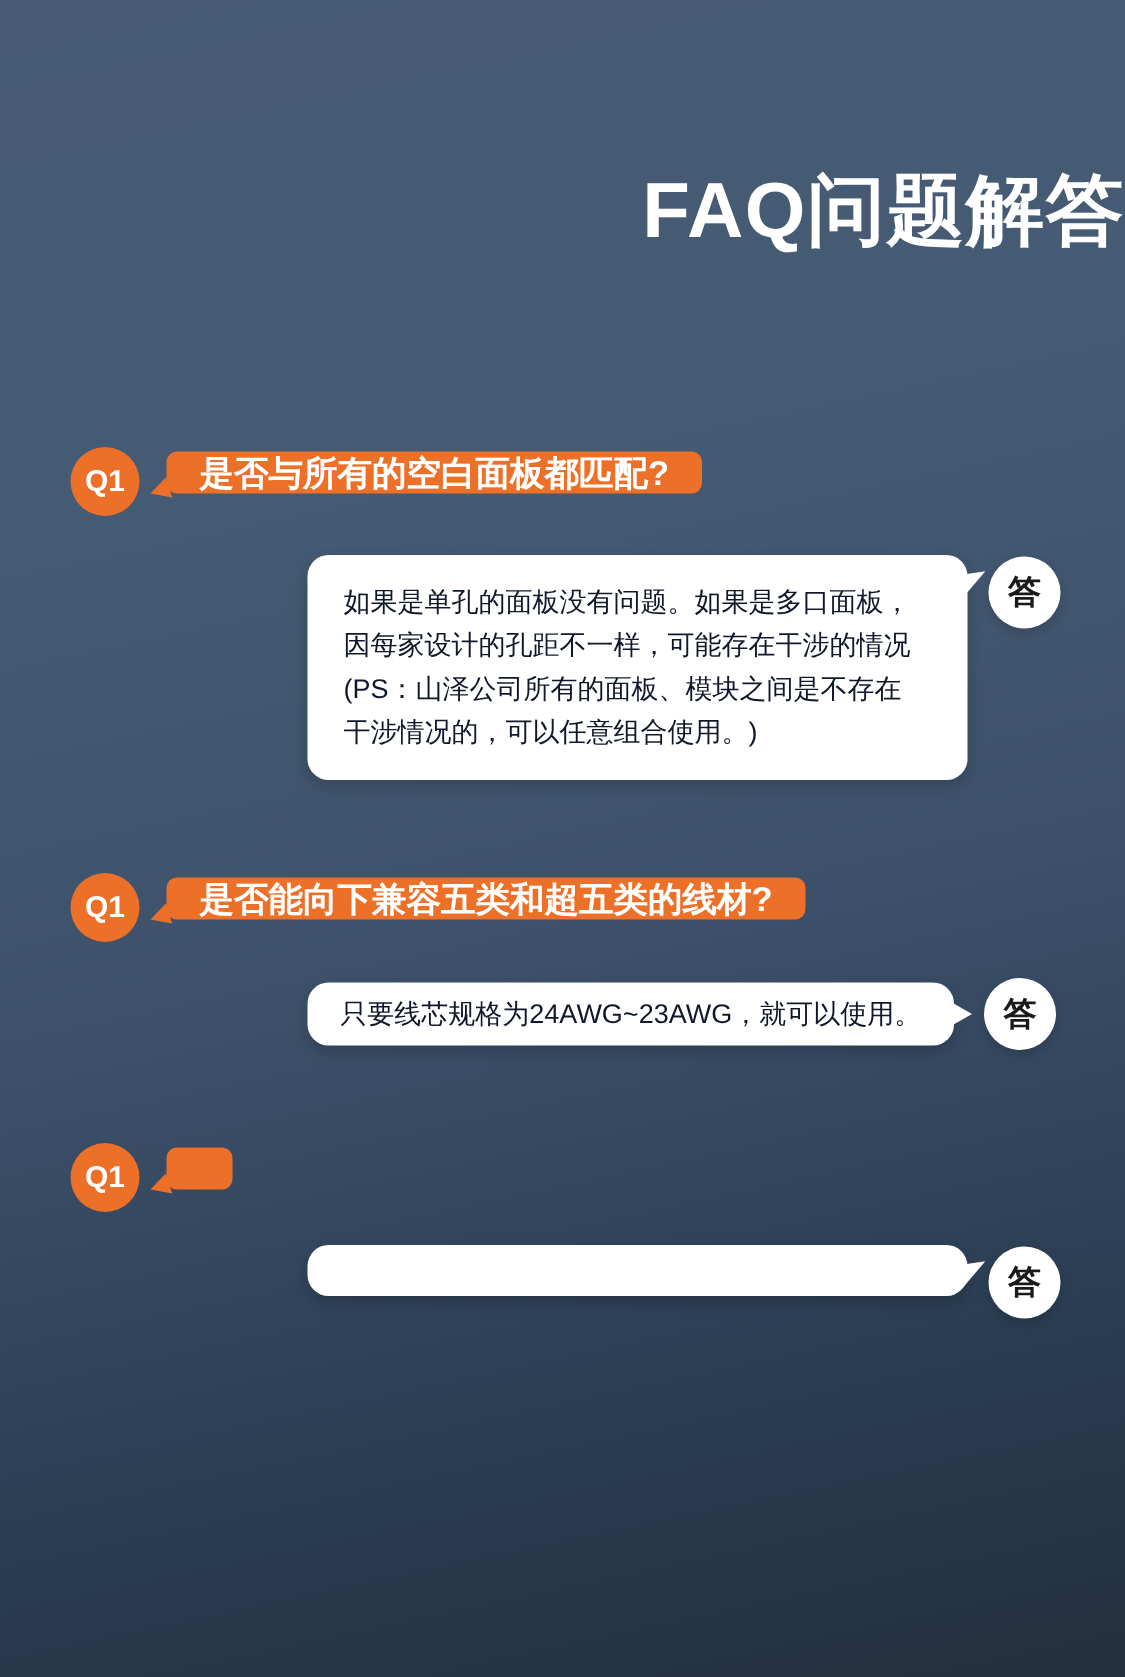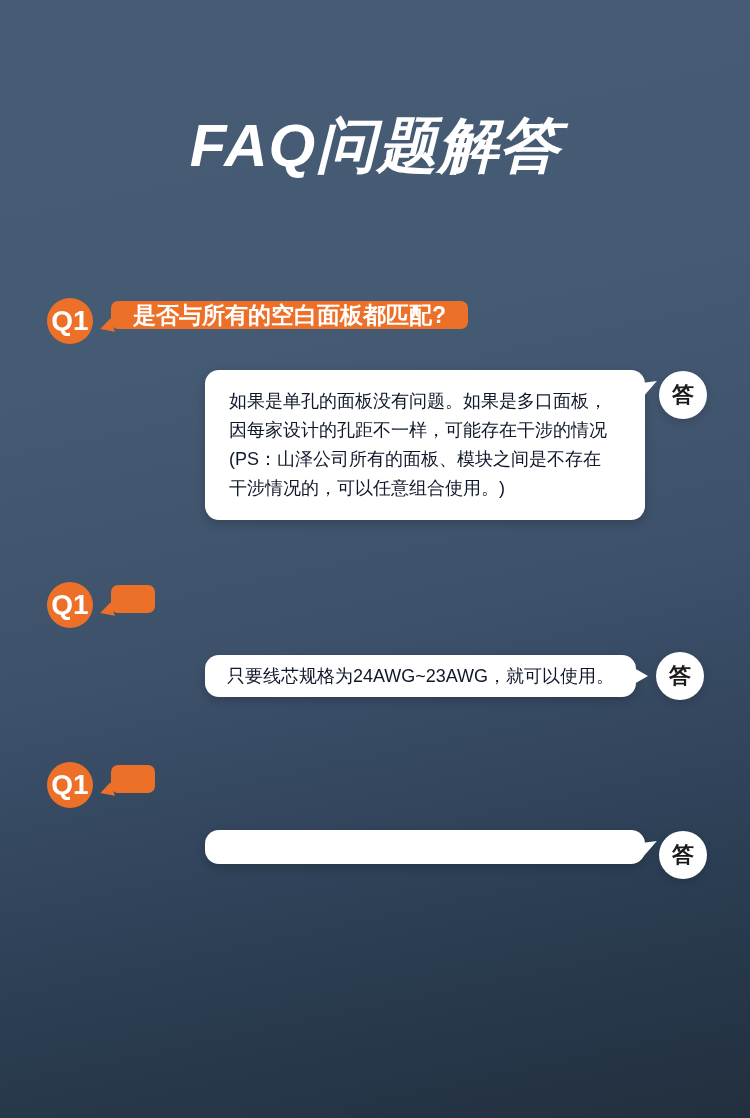--- a/index.html
+++ b/index.html
@@ -7,31 +7,30 @@
     position:relative;
     width:750px; height:1118px;
     margin:0 auto;
     overflow:hidden;
     background:linear-gradient(168deg, #475b75 0%, #455a73 30%, #3d516b 55%, #2c3f55 78%, #222f3e 100%);
     font-family:"Liberation Sans", sans-serif;
     -webkit-font-smoothing:antialiased;
   }
   .title {
     position:absolute; top:106px; left:0; width:100%;
-    margin:0; text-align:center;
-    font-size:60px; font-weight:800; letter-spacing:1px;
+    margin:0; text-align:right;
+    font-size:52px; font-weight:800; letter-spacing:1px;
     color:#ffffff;
-    font-style:italic;
   }
   
   .q-badge {
     position:absolute; left:47px;
     width:46px; height:46px; border-radius:50%;
     background:#ed7029;
-    color:#ffffff; font-size:28px; font-weight:bold;
+    color:#ffffff; font-size:20px; font-weight:bold;
     display:flex; align-items:center; justify-content:center;
   }
   
   .q-banner {
     position:absolute; left:111px; height:28px;
     display:inline-flex; align-items:center;
     padding:0 22px; white-space:nowrap;
     background:#ed7029; border-radius:7px;
     color:#ffffff; font-size:23px; font-weight:bold;
   }
@@ -113,20 +112,21 @@
 (PS：山泽公司所有的面板、模块之间是不存在
 干涉情况的，可以任意组合使用。)</span>
     </div>
     <div class="a-badge">答</div>
   </section>
 
   <section class="faq-item s2">
     <div class="q-badge">Q1</div>
     <div class="q-banner">
       <span class="q-tail"></span>
+      <span>是否能向下兼容五类和超五类的线材?</span>
     </div>
     <div class="a-bubble single">
       <span class="a-tail-mid"></span>
       <span class="a-text">只要线芯规格为24AWG~23AWG，就可以使用。</span>
     </div>
     <div class="a-badge">答</div>
   </section>
 
   <section class="faq-item s3">
     <div class="q-badge">Q1</div>

